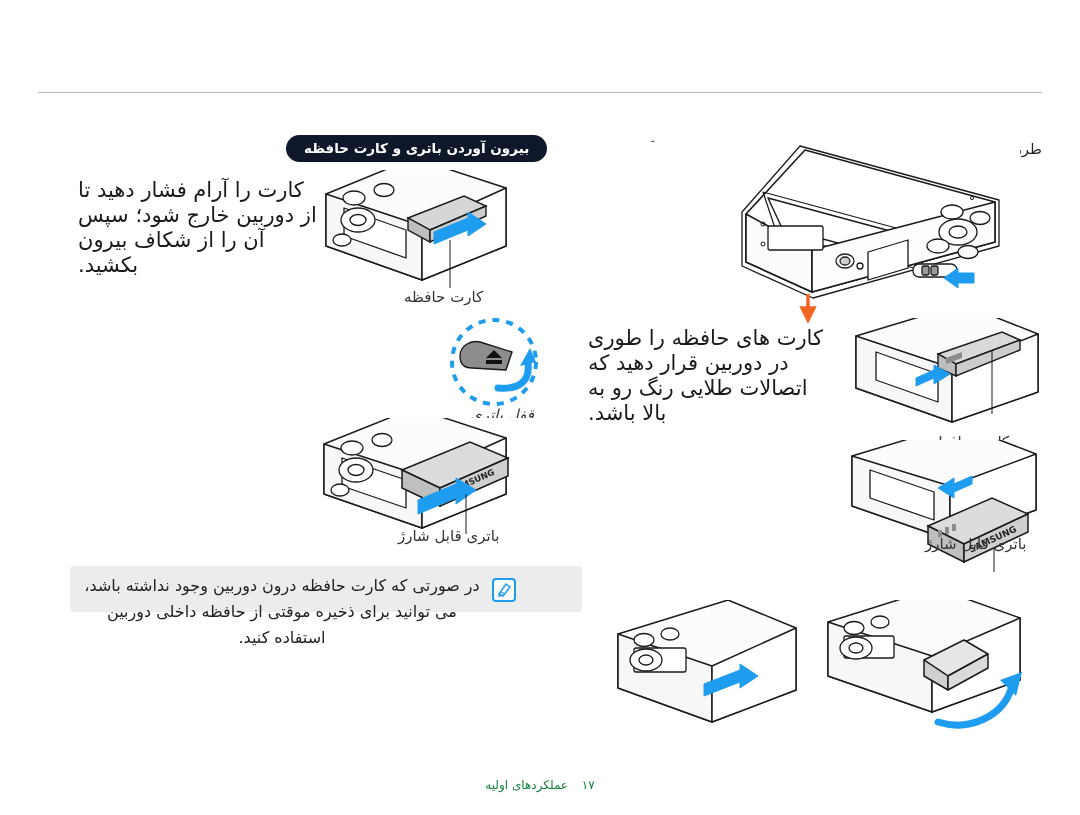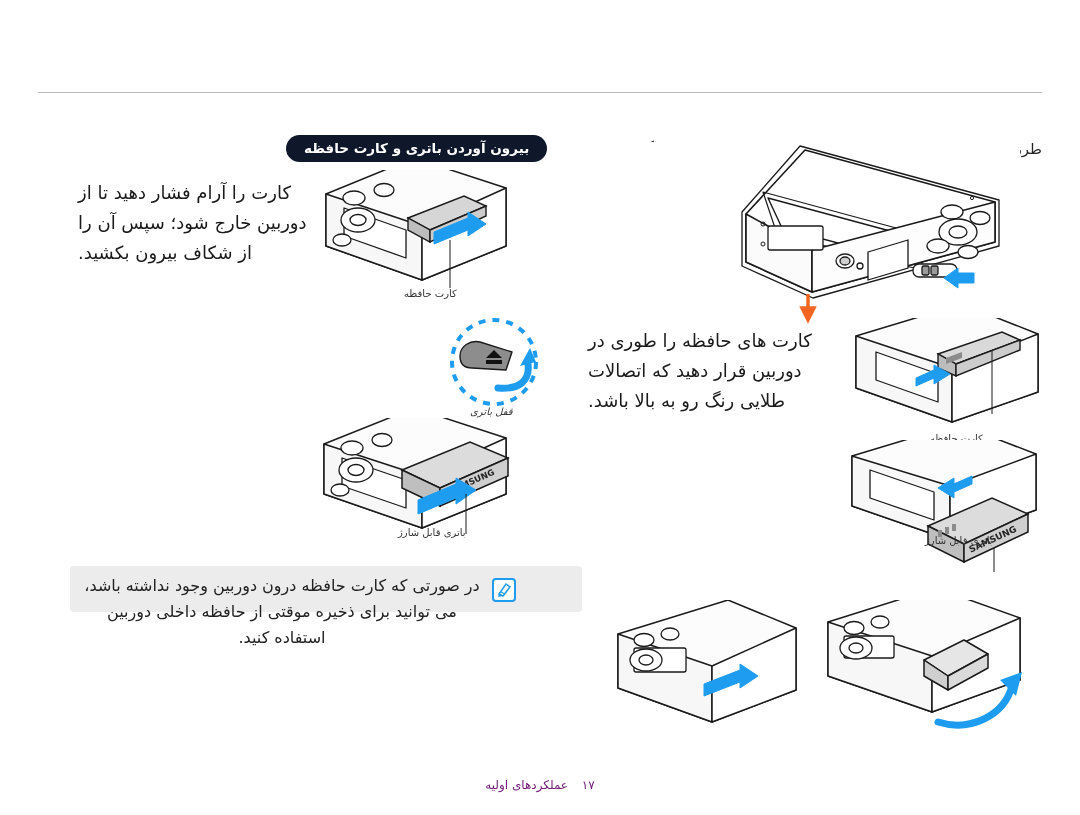--- a/index.html
+++ b/index.html
@@ -62,29 +62,29 @@
     padding: 5px 18px 6px 18px;
     direction: rtl;
     white-space: nowrap;
   }
 
   
   .instr {
     position: absolute;
     direction: rtl;
     text-align: left;
-    font-size: 18px;
-    line-height: 30px;
+    font-size: 21px;
+    line-height: 25px;
     color: #1a1a1a;
   }
 
   .caption {
     position: absolute;
     direction: rtl;
-    font-size: 10px;
+    font-size: 15px;
     color: #333;
     white-space: nowrap;
   }
 
   
   .fig {
     position: absolute;
     background: #fff;
     overflow: hidden;
   }
@@ -114,21 +114,21 @@
     color: #222;
   }
 
   
   .footer {
     position: absolute;
     top: 778px; left: 0;
     width: 1080px;
     text-align: center;
     font-size: 12px;
-    color: #701a75;
+    color: #15803d;
     direction: rtl;
   }
   .footer .pg { margin-left: 10px; }
 </style>
 </head>
 <body>
 
 <div class="page">
 
   <div class="title-rule"></div>

